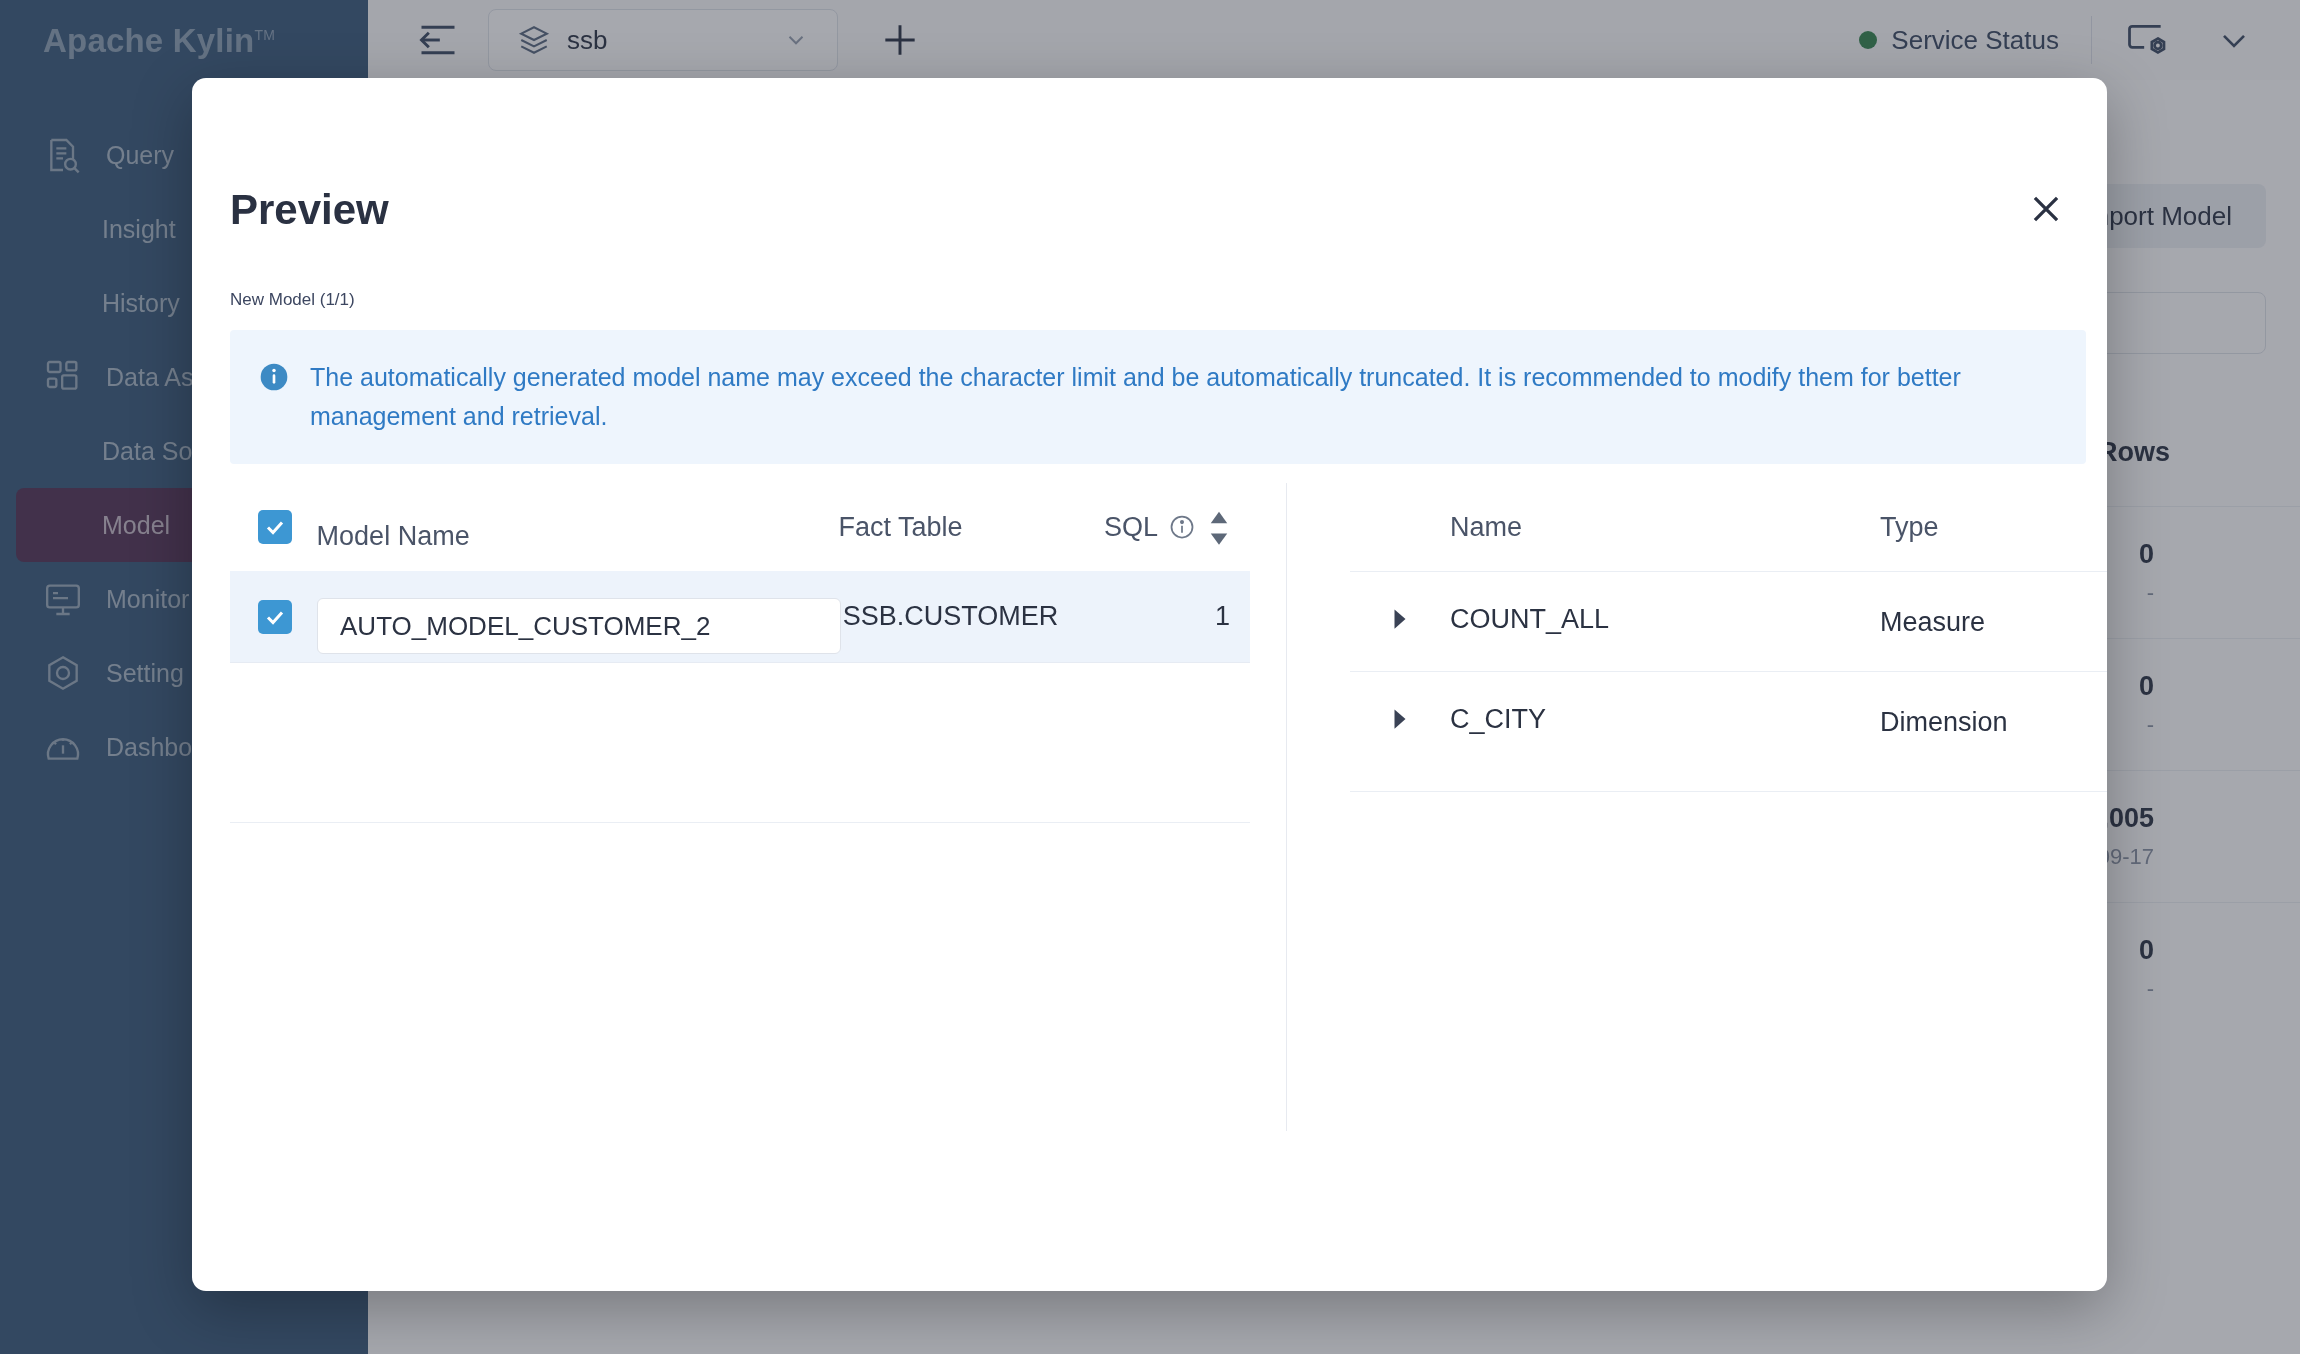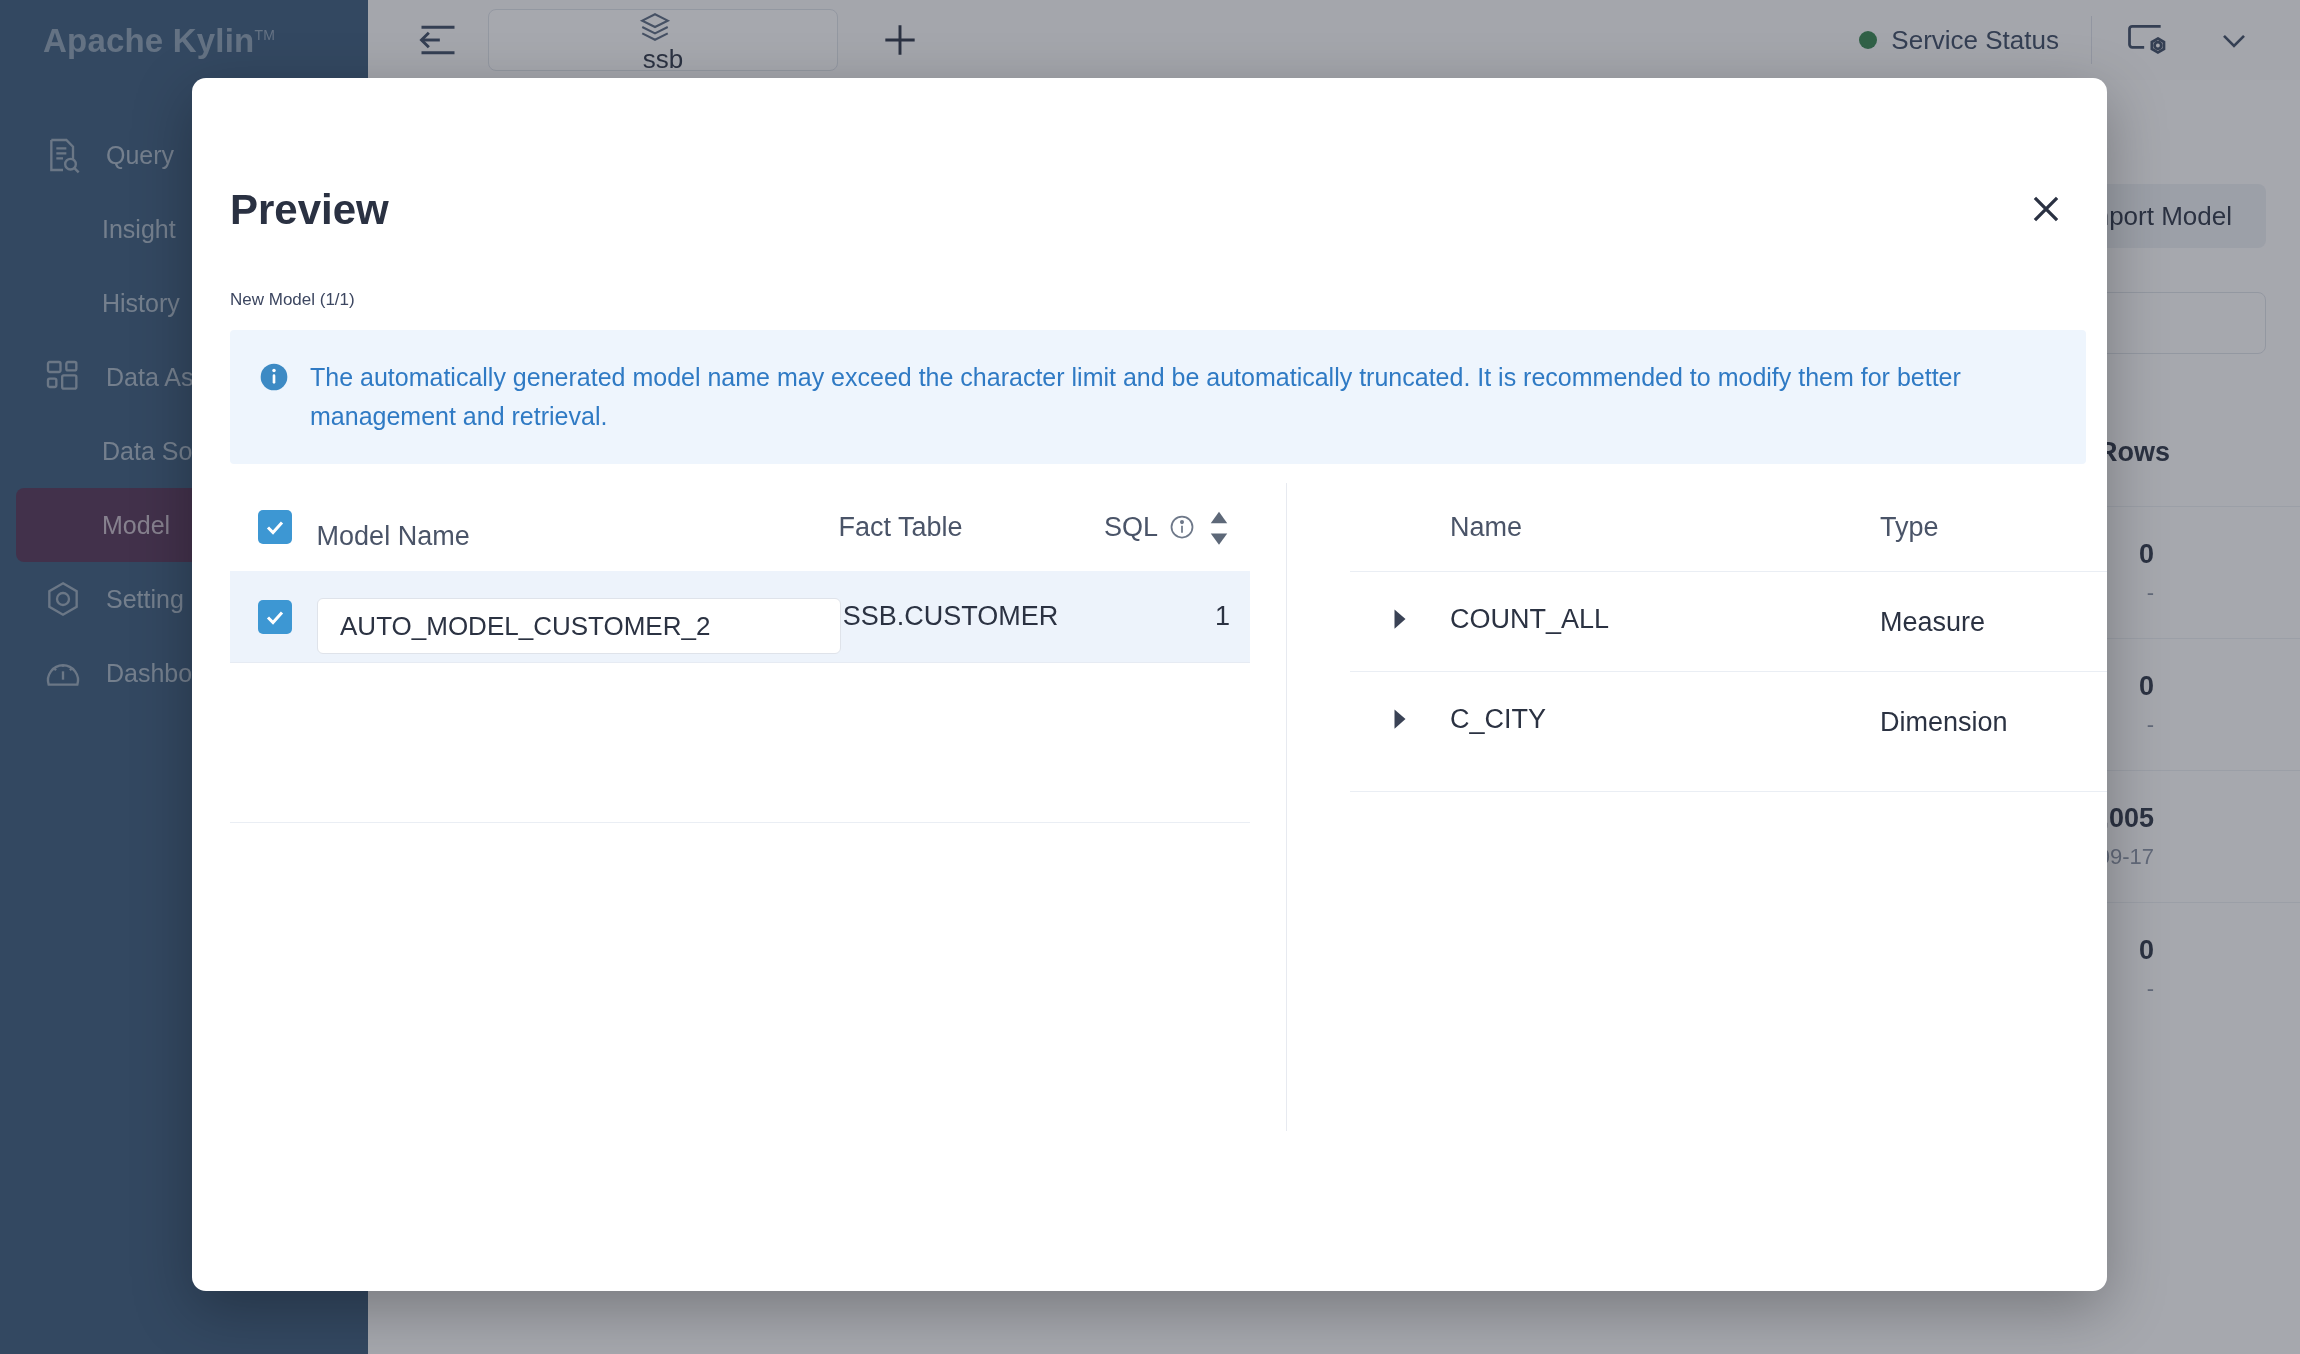--- a/index.html
+++ b/index.html
@@ -44,21 +44,21 @@
 
   .topbar {
     position: absolute; left: 368px; top: 0; right: 0; height: 80px;
     background: #fbfbfc; display: flex; align-items: center;
   }
   .tb-collapse { margin-left: 48px; width: 44px; height: 44px; color: #3c4a62; }
   .proj-select {
     margin-left: 28px; width: 350px; height: 62px;
     border: 1px solid #dfe3e9; border-radius: 8px;
     display: flex; align-items: center; padding: 0 28px;
-    color: #2c3445; font-size: 26px; background: #fff; flex-direction: column;
+    color: #2c3445; font-size: 26px; background: #fff;
   }
   .proj-select .layers { width: 34px; height: 34px; margin-right: 16px; color: #5a6a80; }
   .proj-select .chev { margin-left: auto; width: 26px; height: 26px; color: #96a0b0; }
   .tb-plus { margin-left: 40px; width: 44px; height: 44px; color: #2c3445; }
   .tb-right { margin-left: auto; display: flex; align-items: center; padding-right: 46px; }
   .svc { display: flex; align-items: center; color: #3c4a62; font-size: 26px; }
   .svc-dot { width: 18px; height: 18px; border-radius: 50%; background: #36864f; margin-right: 14px; }
   .tb-sep { width: 1px; height: 48px; background: #dde1e8; margin: 0 32px; }
   .tb-moni { width: 44px; height: 44px; color: #3c4a62; }
   .tb-chev { width: 40px; height: 40px; color: #3c4a62; margin-left: 46px; }
@@ -248,20 +248,30 @@
         </div>
 
         <div class="nav-item sub">
           <span class="nav-label">Data Source</span>
         </div>
 
         <div class="nav-item sub active">
           <span class="nav-label">Model</span>
         </div>
 
+        <div class="nav-item">
+          <span class="nav-ico">
+            <svg viewBox="0 0 24 24" fill="none" stroke="#9aabbb" stroke-width="1.4">
+              <rect x="2.5" y="4" width="19" height="13" rx="1.6"></rect>
+              <path d="M12 17v4M8 21h8"></path>
+              <path d="M6 8.5h3M6 11.5h9"></path>
+            </svg>
+          </span>
+          <span class="nav-label">Monitor</span>
+        </div>
 
         <div class="nav-item">
           <span class="nav-ico">
             <svg viewBox="0 0 24 24" fill="none" stroke="#9aabbb" stroke-width="1.4">
               <path d="M12 2.6l8.2 4.7v9.4L12 21.4 3.8 16.7V7.3z"></path>
               <circle cx="12" cy="12" r="3.6"></circle>
             </svg>
           </span>
           <span class="nav-label">Setting</span>
         </div>

